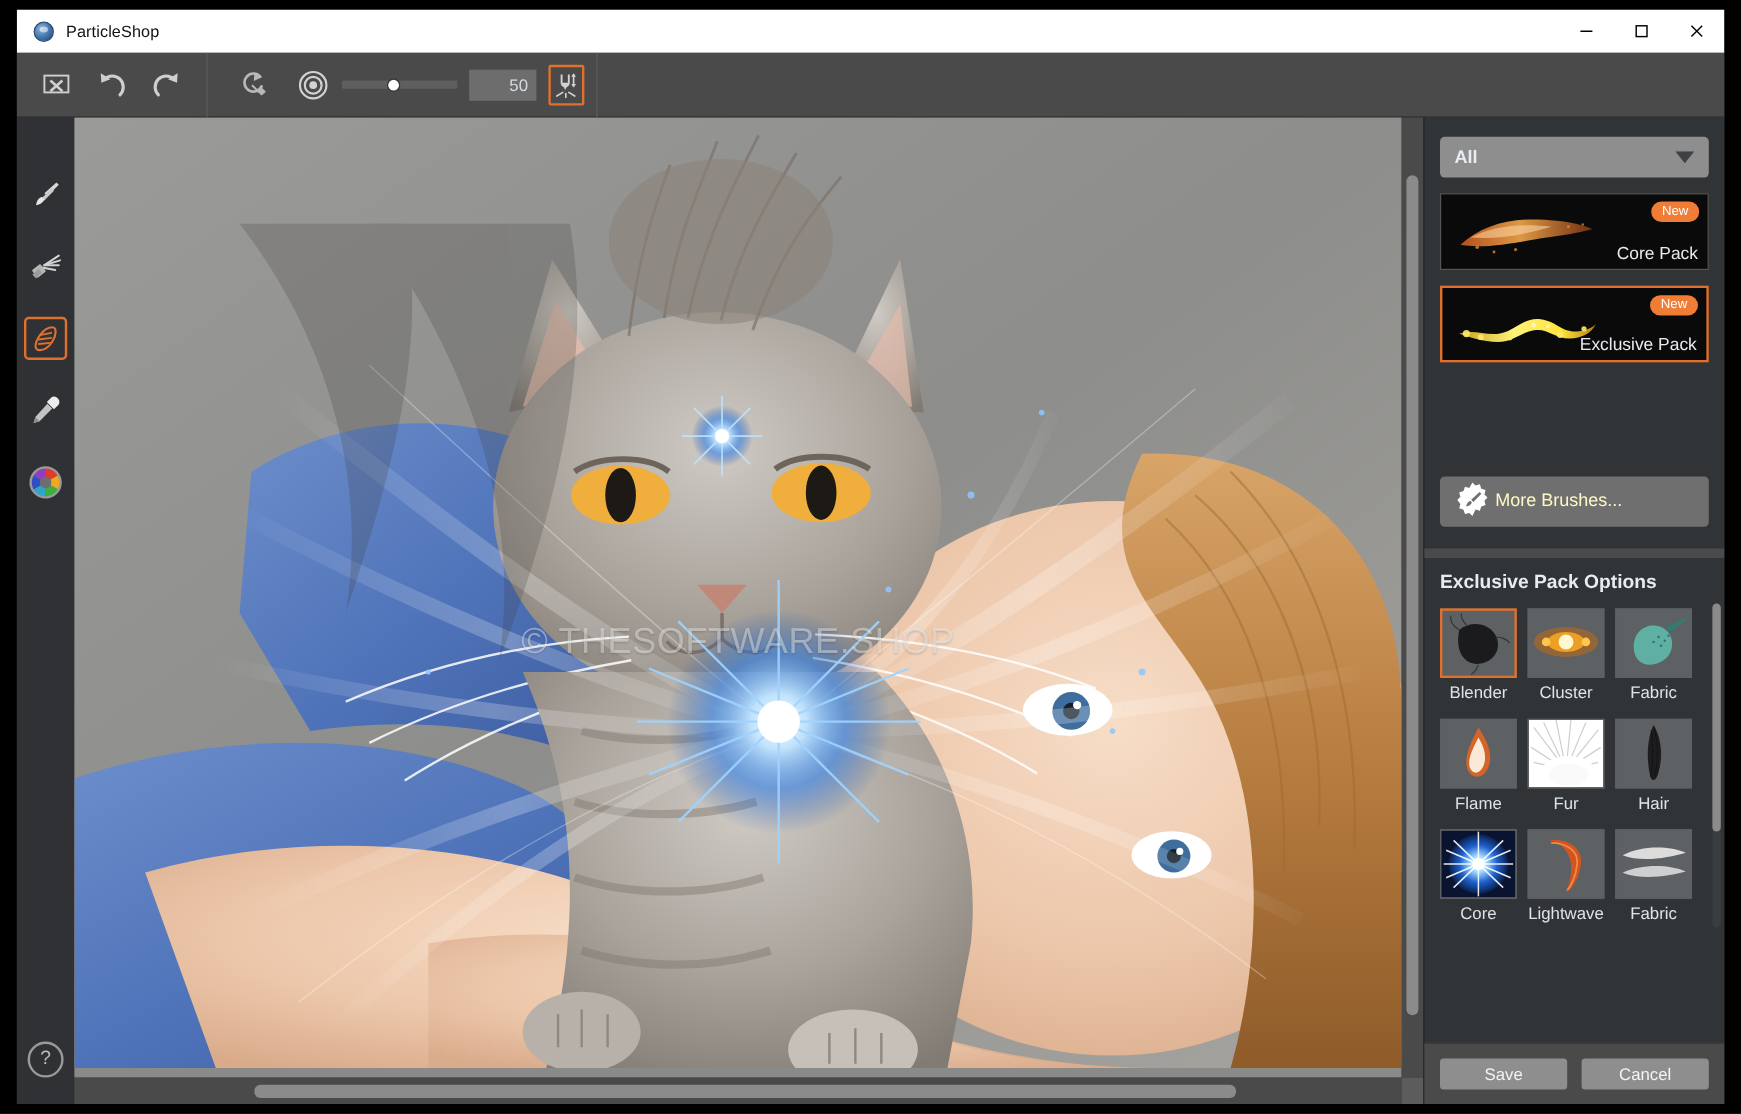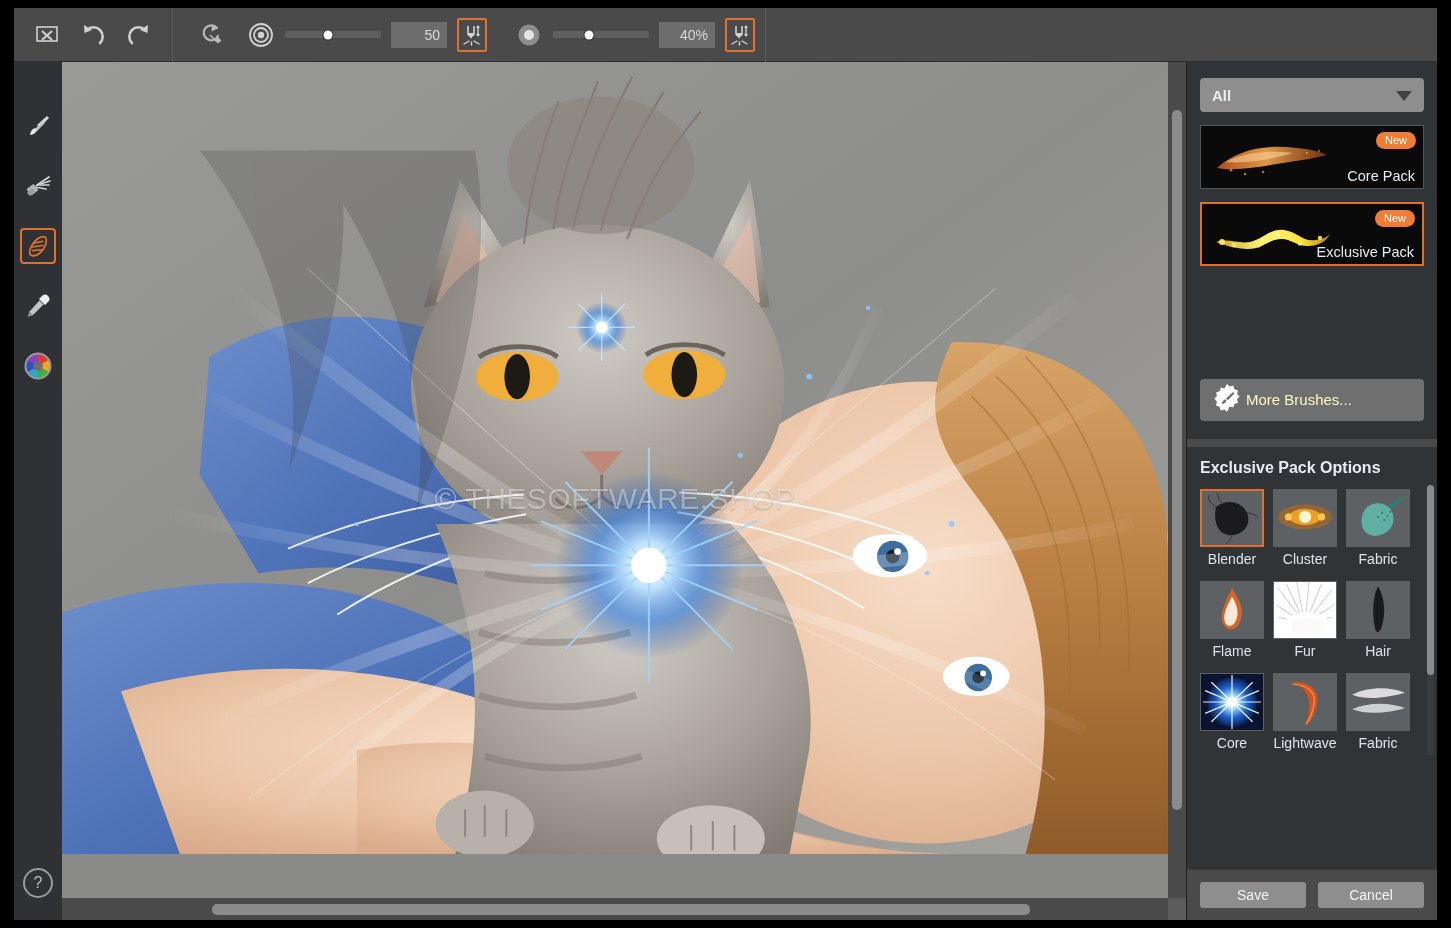--- a/index.html
+++ b/index.html
@@ -232,20 +232,44 @@
     border: none; border-radius: 3px;
     color: #f1f4f7; font-size: 14px; cursor: pointer;
     font-family: "Liberation Sans", sans-serif;
   }
 </style>
 </head>
 <body>
 
 <div class="app">
 
+  <div class="titlebar">
+    <div class="title-left">
+      <div class="app-logo"></div>
+      <span class="app-title">ParticleShop</span>
+    </div>
+    <div class="title-right">
+      <div class="win-btn">
+        <svg width="12" height="12" viewBox="0 0 12 12">
+            <line x1="1" y1="6" x2="11" y2="6" stroke="#000" stroke-width="1.2"></line>
+          </svg>
+      </div>
+      <div class="win-btn">
+        <svg width="12" height="12" viewBox="0 0 12 12">
+            <rect x="1.5" y="1.5" width="9" height="9" fill="none" stroke="#000" stroke-width="1.2"></rect>
+          </svg>
+      </div>
+      <div class="win-btn close">
+        <svg width="12" height="12" viewBox="0 0 12 12">
+            <line x1="1.5" y1="1.5" x2="10.5" y2="10.5" stroke="#000" stroke-width="1.2"></line>
+            <line x1="10.5" y1="1.5" x2="1.5" y2="10.5" stroke="#000" stroke-width="1.2"></line>
+          </svg>
+      </div>
+    </div>
+  </div>
 
   <div class="toolbar">
 
     <div class="tb-group" style="padding:0 12px; gap:4px;">
       <div class="tb-btn">
         <svg width="24" height="20" viewBox="0 0 24 20">
           <rect x="2" y="2" width="20" height="14" fill="none" stroke="#cfcfcf" stroke-width="1.6"></rect>
           <line x1="7" y1="6" x2="17" y2="15" stroke="#cfcfcf" stroke-width="2.2"></line>
           <line x1="17" y1="6" x2="7" y2="15" stroke="#cfcfcf" stroke-width="2.2"></line>
         </svg>
@@ -292,41 +316,20 @@
         <svg width="20" height="24" viewBox="0 0 20 24">
           <path d="M6 3 v7 a3 3 0 0 0 6 0 V3" fill="none" stroke="#d2d2d2" stroke-width="1.6"></path>
           <path d="M6 10 l3 6 l3 -6" fill="#d2d2d2"></path>
           <line x1="16" y1="3" x2="16" y2="13" stroke="#d2d2d2" stroke-width="1.4"></line>
           <path d="M16 2 l-2 3 h4 Z M16 14 l-2 -3 h4 Z" fill="#d2d2d2"></path>
           <path d="M2 21 l5 -3 M17 21 l-5 -3 M9.5 22 v-3" stroke="#d2d2d2" stroke-width="1.4" stroke-linecap="round"></path>
         </svg>
       </div>
     </div>
 
-    <div class="tb-group slider-block" style="padding-left:18px; padding-right:10px;">
-      <span class="slider-icon">
-        <svg width="26" height="26" viewBox="0 0 26 26">
-          <circle cx="13" cy="13" r="10.5" fill="#8d8d8d"></circle>
-          <circle cx="13" cy="13" r="5" fill="#e4e4e4"></circle>
-        </svg>
-      </span>
-      <div class="track">
-        <div class="thumb" id="opacity-thumb" style="left: 38%;"></div>
-      </div>
-      <div class="num-box">40%</div>
-      <div class="pressure-btn">
-        <svg width="20" height="24" viewBox="0 0 20 24">
-          <path d="M6 3 v7 a3 3 0 0 0 6 0 V3" fill="none" stroke="#d2d2d2" stroke-width="1.6"></path>
-          <path d="M6 10 l3 6 l3 -6" fill="#d2d2d2"></path>
-          <line x1="16" y1="3" x2="16" y2="13" stroke="#d2d2d2" stroke-width="1.4"></line>
-          <path d="M16 2 l-2 3 h4 Z M16 14 l-2 -3 h4 Z" fill="#d2d2d2"></path>
-          <path d="M2 21 l5 -3 M17 21 l-5 -3 M9.5 22 v-3" stroke="#d2d2d2" stroke-width="1.4" stroke-linecap="round"></path>
-        </svg>
-      </div>
-    </div>
 
     <div class="tb-sep"></div>
 
   </div>
 
   <div class="body">
 
     <div class="rail">
 
       <div class="rail-btn">

